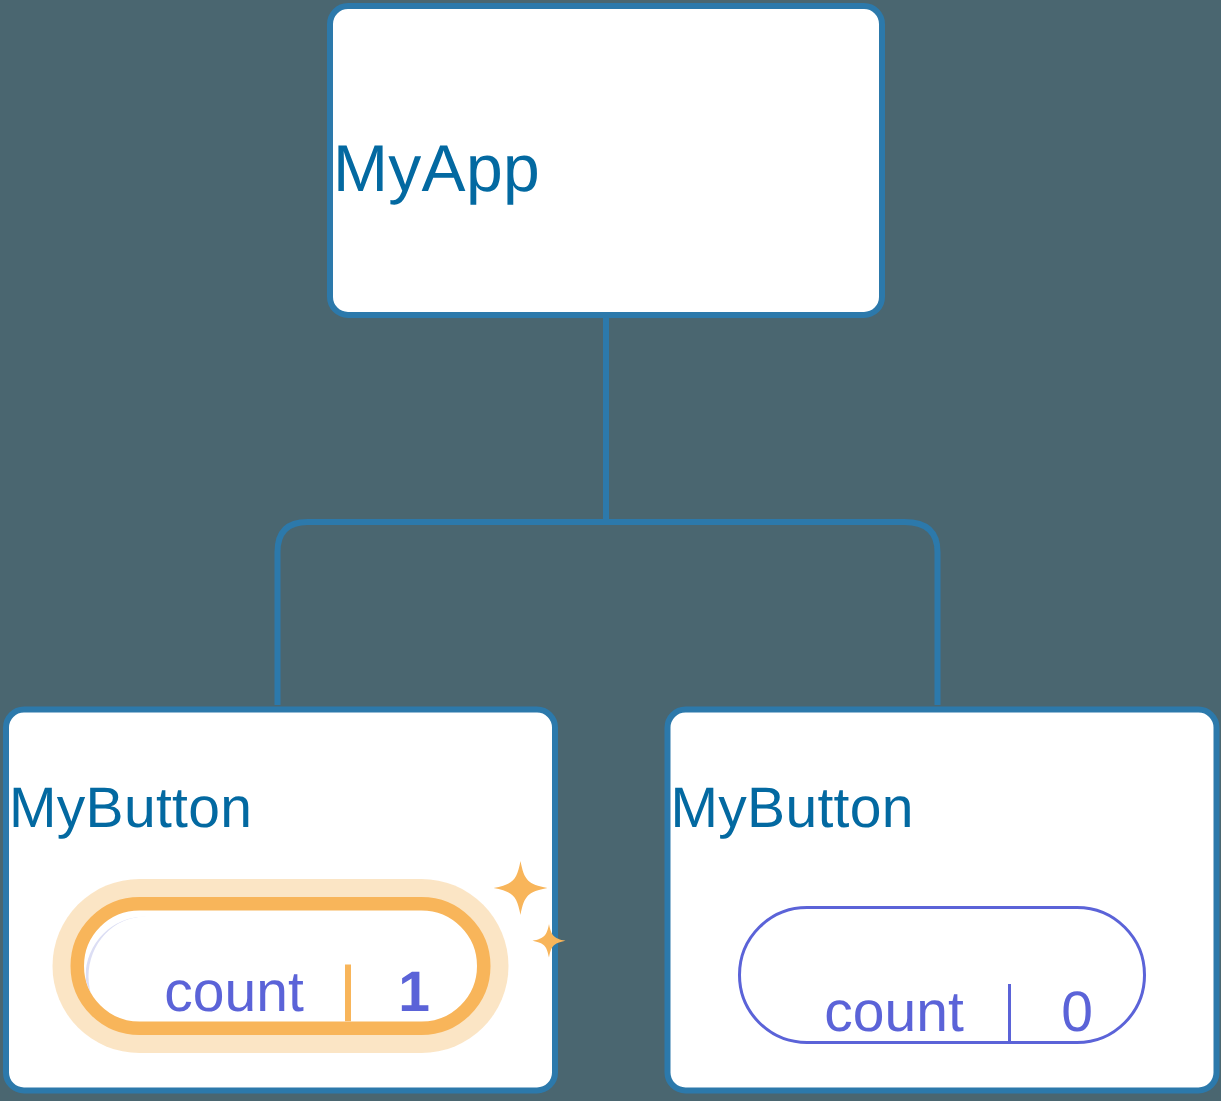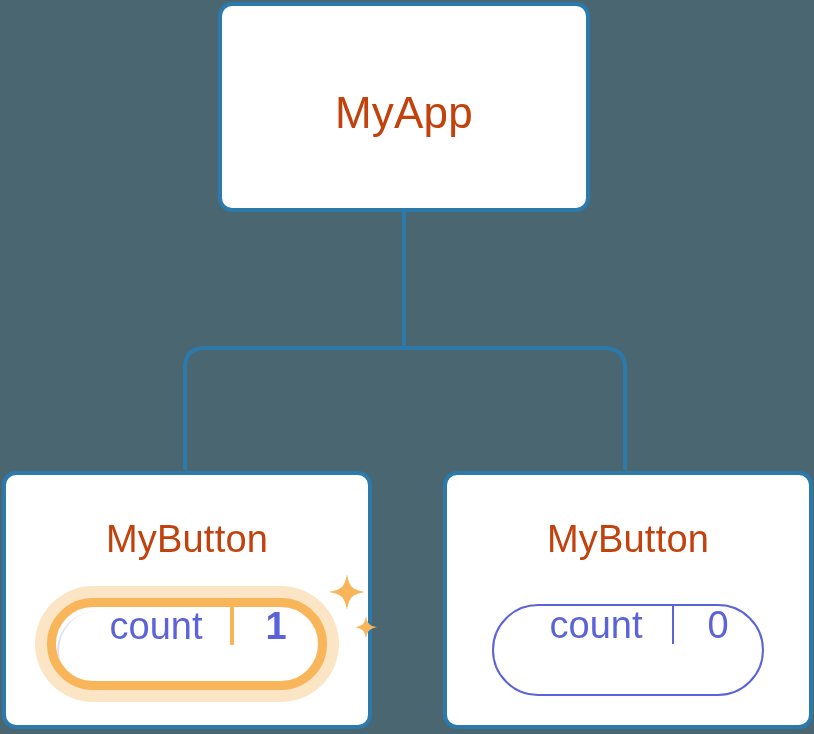--- a/index.html
+++ b/index.html
@@ -52,22 +52,21 @@
     left: 443px;
     top: 471px;
     width: 370px;
     height: 258px;
   }
 
   .node-title {
     position: absolute;
     left: 0;
     width: 100%;
-    text-align: center;
-    color: #c2410c;
+    color: #0369a1;
     font-weight: 400;
     letter-spacing: 0.2px;
     white-space: nowrap;
   }
   .node-card.root .node-title {
     top: 82px;
     font-size: 44px;
   }
   .node-card.leaf-left .node-title,
   .node-card.leaf-right .node-title {
@@ -77,21 +76,21 @@
 
   
   .pill-wrap {
     position: absolute;
     left: 50%;
     transform: translateX(-50%);
     top: 129px;
   }
   .pill {
     display: flex;
-    align-items: flex-start;
+    align-items: flex-end;
     height: 92px;
     border: 2px solid #5b63d8;
     border-radius: 46px;
     background: #ffffff;
     box-sizing: border-box;
     overflow: hidden;
   }
   .pill .pill-key,
   .pill .pill-val {
     display: flex;

